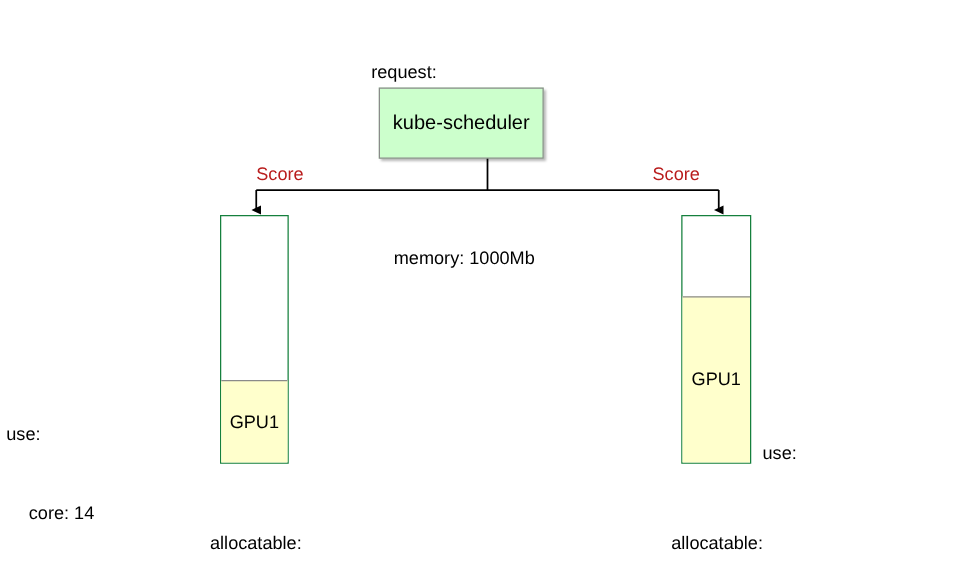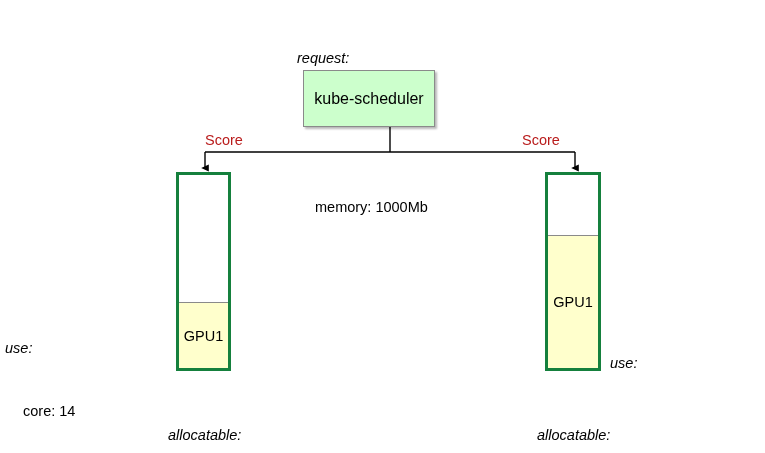--- a/index.html
+++ b/index.html
@@ -25,21 +25,21 @@
     white-space: pre;
     color: #b91c1c;
   }
   .block {
     position: absolute;
     font-size: 14.5px;
     line-height: 21px;
     white-space: pre;
     color: #000000;
   }
-  .block .l1 { display: block; font-style: italic; }
+  .block .l1 { display: block; }
   .block .l2 { display: block; padding-left: 18px; }
   .block .l3 { display: block; padding-left: 18px; margin-top: 23px; }
 
   
   .sched {
     position: absolute;
     left: 303px;
     top: 70px;
     width: 132px;
     height: 57px;
@@ -50,21 +50,21 @@
     display: flex;
     align-items: center;
     justify-content: center;
     font-size: 16px;
   }
 
   
   .node {
     position: absolute;
     box-sizing: border-box;
-    border: 3px solid #15803d;
+    border: 1px solid #15803d;
     background: #ffffff;
   }
   .node .used {
     position: absolute;
     left: 0;
     right: 0;
     bottom: 0;
     background: #ffffcc;
     border-top: 1px solid #8a8a8a;
     box-sizing: border-box;

